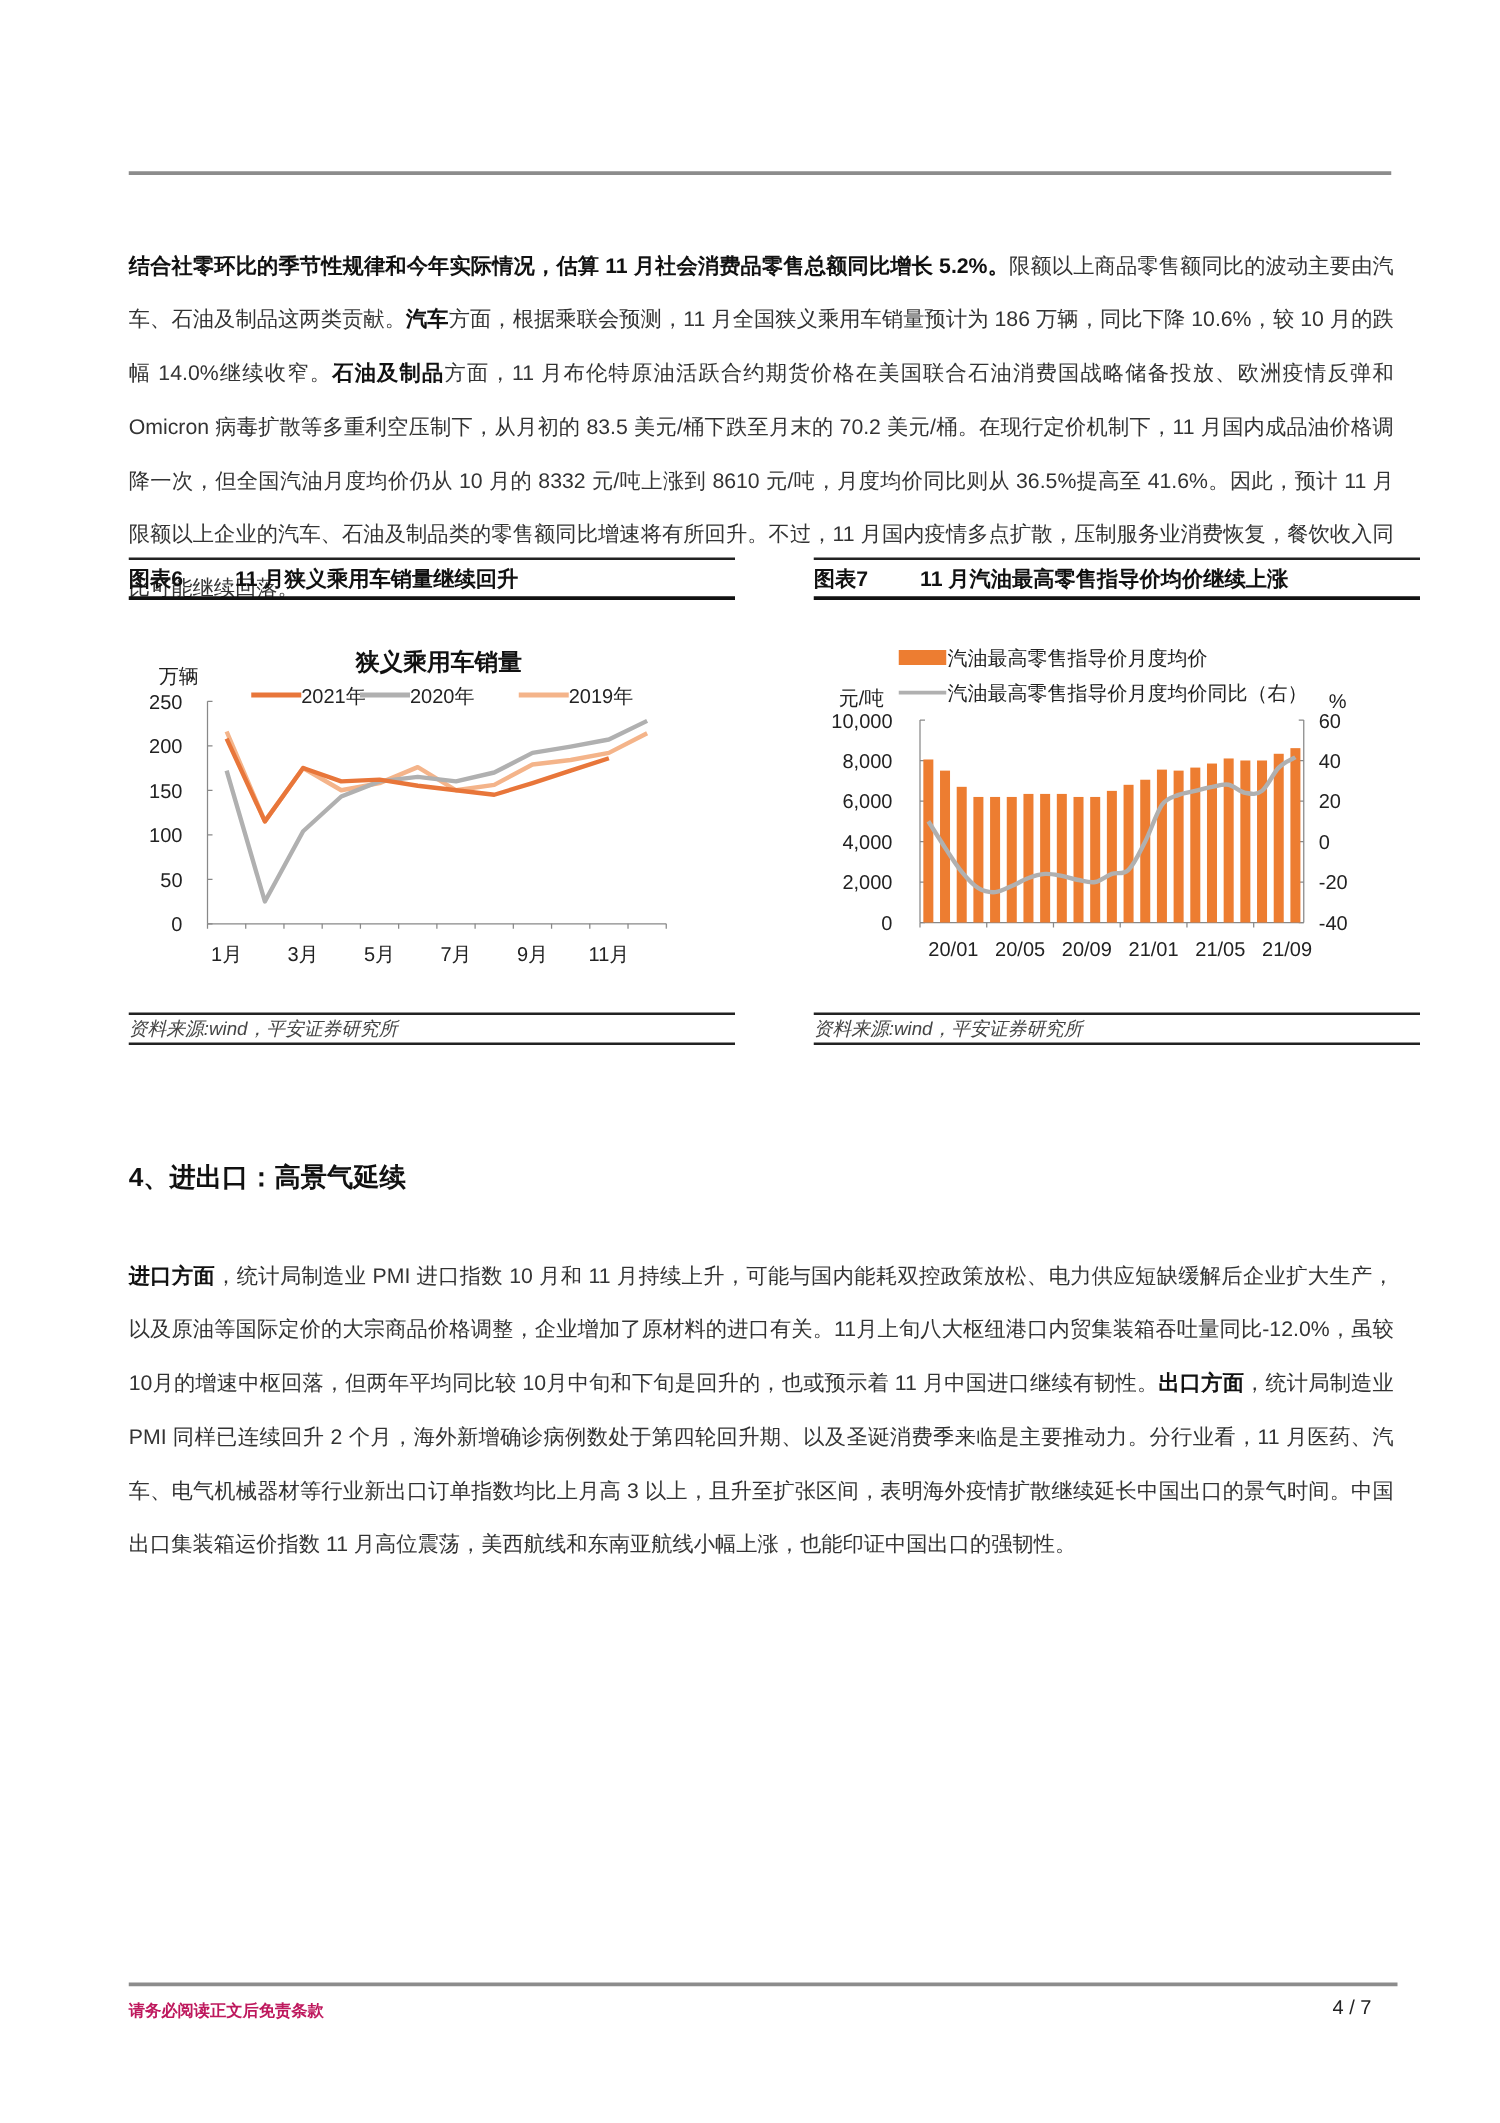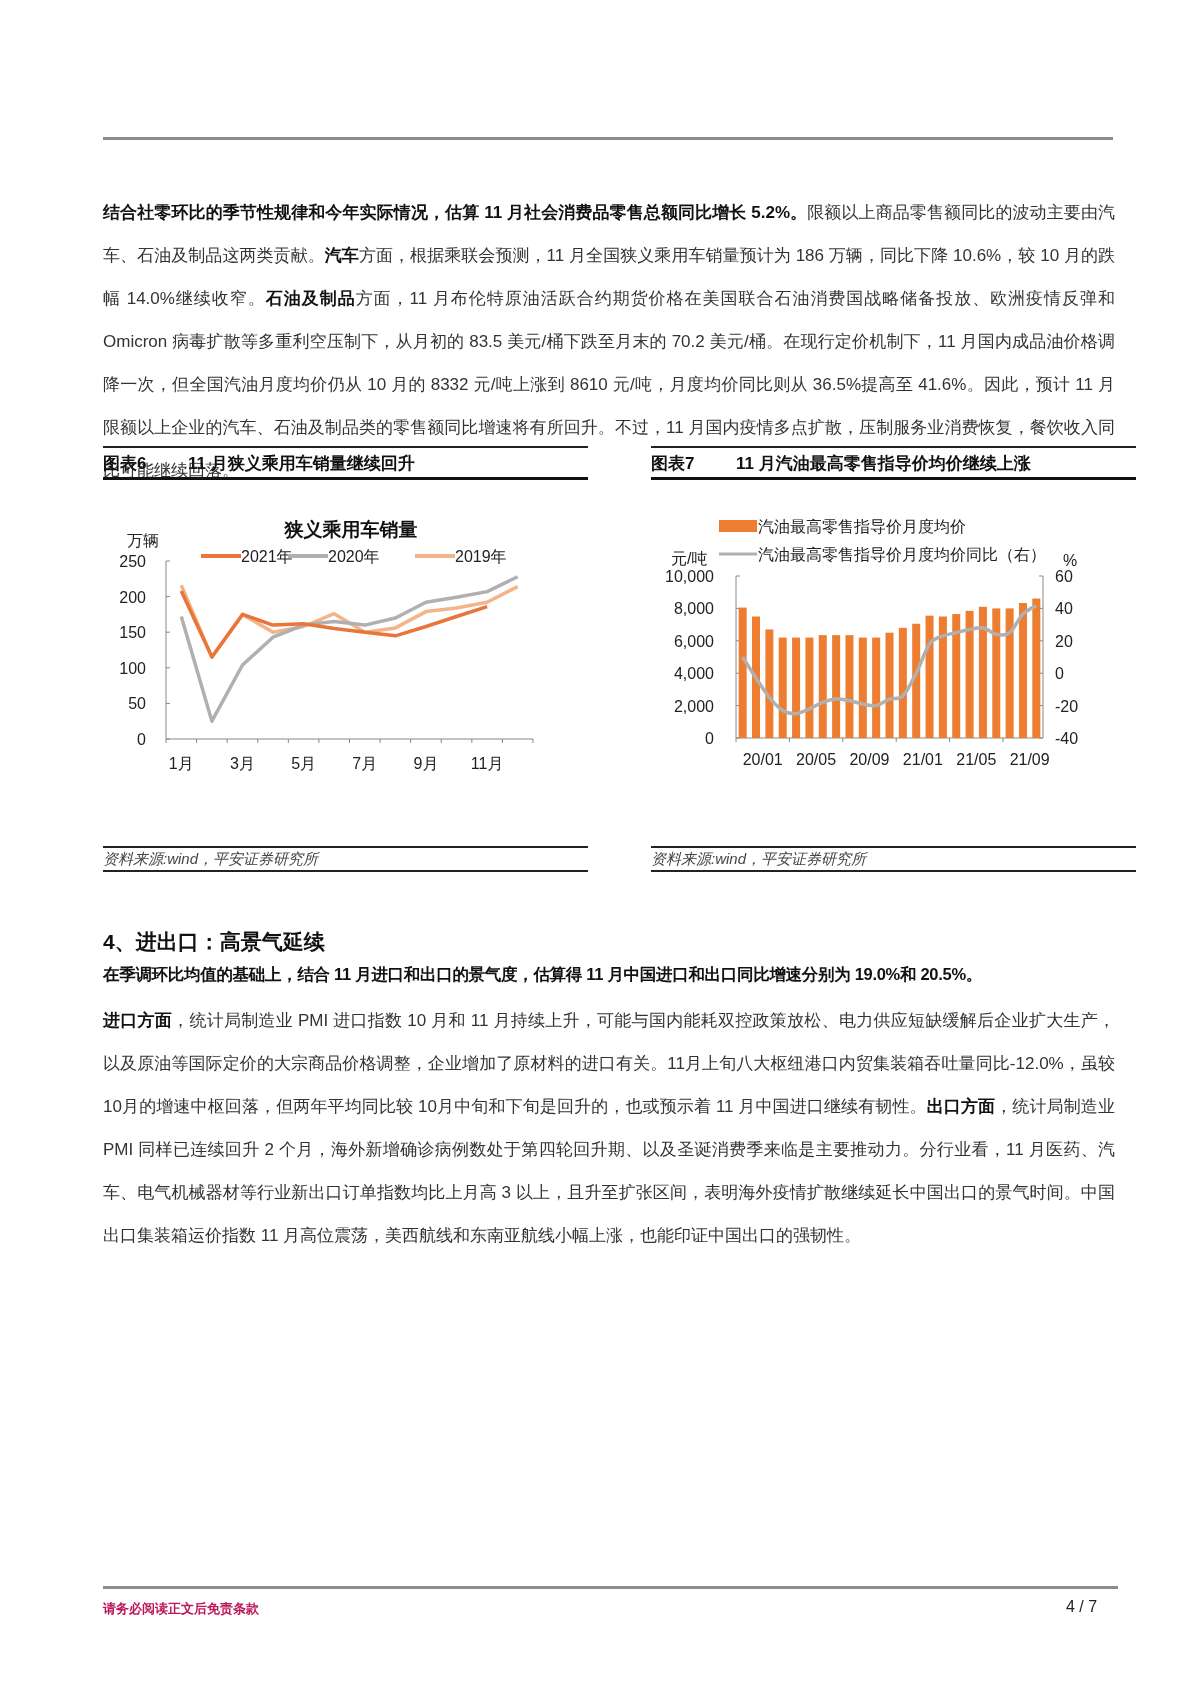--- a/index.html
+++ b/index.html
@@ -8,21 +8,21 @@
   .header { position: absolute; left: 103px; top: 92px; width: 1010px; height: 46px; }
   .logo { position: absolute; left: 0; top: 0; font-size: 28px; font-weight: bold; color: #e8652a; letter-spacing: 1px; }
   .header-right { position: absolute; right: 0; top: 8px; font-size: 16px; color: #333; font-weight: bold; }
   .header-line { position: absolute; left: 103px; top: 137px; width: 1010px; height: 3px; background: #8c8c8c; }
   .section-title { position: absolute; left: 103px; font-size: 21px; font-weight: bold; color: #111; }
   .para { position: absolute; left: 103px; width: 1012px; font-size: 17px; line-height: 43px; color: #333; text-align: justify; }
   .para b { color: #111; }
   .fig { position: absolute; top: 446px; }
   .fig-title-bar { border-top: 2px solid #222; border-bottom: 3px solid #111; height: 34px; padding-top: 4px; font-size: 17px; font-weight: bold; color: #111; white-space: nowrap; }
   .fig-title-bar span.num { display: inline-block; width: 85px; }
-  .fig-src { position: absolute; left: 0; border-top: 2px solid #222; border-bottom: 2px solid #222; height: 26px; font-size: 15px; font-style: italic; color: #444; padding-top: 2px; margin-top: 36px; }
+  .fig-src { position: absolute; left: 0; border-top: 2px solid #222; border-bottom: 2px solid #222; height: 26px; font-size: 15px; font-style: italic; color: #444; padding-top: 2px; }
   .fig svg { position: absolute; left: 0; }
   .footer-line { position: absolute; left: 103px; top: 1586px; width: 1015px; height: 3px; background: #8c8c8c; }
   .footer-left { position: absolute; left: 103px; top: 1600px; font-size: 13px; font-weight: bold; color: #be185d; }
   .footer-right { position: absolute; left: 1066px; top: 1598px; font-size: 16px; font-weight: normal; color: #222; }
   .axis-text { font-family: "Liberation Sans", sans-serif; font-size: 16px; fill: #222; }
   .legend-text { font-family: "Liberation Sans", sans-serif; font-size: 16px; fill: #222; }
 </style>
 </head>
 <body>
 
@@ -159,21 +159,20 @@
         <line x1="298.5652173913044" y1="248" x2="298.5652173913044" y2="252" stroke="#888"></line>
         <text x="325.2608695652174" y="275" text-anchor="middle" class="axis-text">21/05</text>
         <line x1="351.95652173913044" y1="248" x2="351.95652173913044" y2="252" stroke="#888"></line>
         <text x="378.6521739130435" y="275" text-anchor="middle" class="axis-text">21/09</text>
         <path d="M91.67391304347827 167 C93.9 170.5 100.6 181.3 105.0 188.1 C109.5 194.8 113.9 202.1 118.4 207.5 C122.8 212.9 127.3 217.8 131.7 220.5 C136.2 223.2 140.6 224.0 145.1 223.7 C149.5 223.4 154.0 220.7 158.4 218.8 C162.9 217.0 167.3 214.0 171.8 212.4 C176.2 210.7 180.7 209.4 185.1 209.1 C189.6 208.8 194.0 209.9 198.5 210.7 C202.9 211.6 207.4 213.2 211.8 214.0 C216.3 214.8 220.7 216.4 225.2 215.6 C229.6 214.8 234.1 210.7 238.5 209.1 C242.9 207.5 247.4 210.2 251.8 205.9 C256.3 201.6 260.7 191.8 265.2 183.2 C269.6 174.6 274.1 160.3 278.5 154.0 C283.0 147.8 287.4 147.8 291.9 145.9 C296.3 144.0 300.8 143.8 305.2 142.7 C309.7 141.6 314.1 140.3 318.6 139.5 C323.0 138.6 327.5 137.0 331.9 137.8 C336.4 138.6 340.8 143.5 345.3 144.3 C349.7 145.1 354.2 146.1 358.6 142.7 C363.1 139.3 367.5 128.6 372.0 124.1 C376.4 119.6 383.1 117.2 385.3 115.8" fill="none" stroke="#b0b0b0" stroke-width="3.5"></path>
       </svg>
     <div class="fig-src" style="top:364px; width:485px;">资料来源:wind，平安证券研究所</div>
   </div>
 
   <div class="section-title" style="top:928px;">4、进出口：高景气延续</div>
-  <div class="para" style="top:953px; font-weight:bold; color:#111; font-size:16.5px; letter-spacing:-0.3px;">在季调环比均值的基础上，结合 11 月进口和出口的景气度，估算得 11 月中国进口和出口同比增速分别为 19.0%和 20.5%。</div>
   <div class="para" style="top:999px;">
     <b>进口方面</b><span>，统计局制造业 PMI 进口指数 10 月和 11 月持续上升，可能与国内能耗双控政策放松、电力供应短缺缓解后企业扩大生产，以及原油等国际定价的大宗商品价格调整，企业增加了原材料的进口有关。11月上旬八大枢纽港口内贸集装箱吞吐量同比-12.0%，虽较 10月的增速中枢回落，但两年平均同比较 10月中旬和下旬是回升的，也或预示着 11 月中国进口继续有韧性。</span><b>出口方面</b><span>，统计局制造业 PMI 同样已连续回升 2 个月，海外新增确诊病例数处于第四轮回升期、以及圣诞消费季来临是主要推动力。分行业看，11 月医药、汽车、电气机械器材等行业新出口订单指数均比上月高 3 以上，且升至扩张区间，表明海外疫情扩散继续延长中国出口的景气时间。中国出口集装箱运价指数 11 月高位震荡，美西航线和东南亚航线小幅上涨，也能印证中国出口的强韧性。</span>
   </div>
 
   <div class="footer-line"></div>
   <div class="footer-left">请务必阅读正文后免责条款</div>
   <div class="footer-right">4 / 7</div>
 </div>
 
 </body></html>

